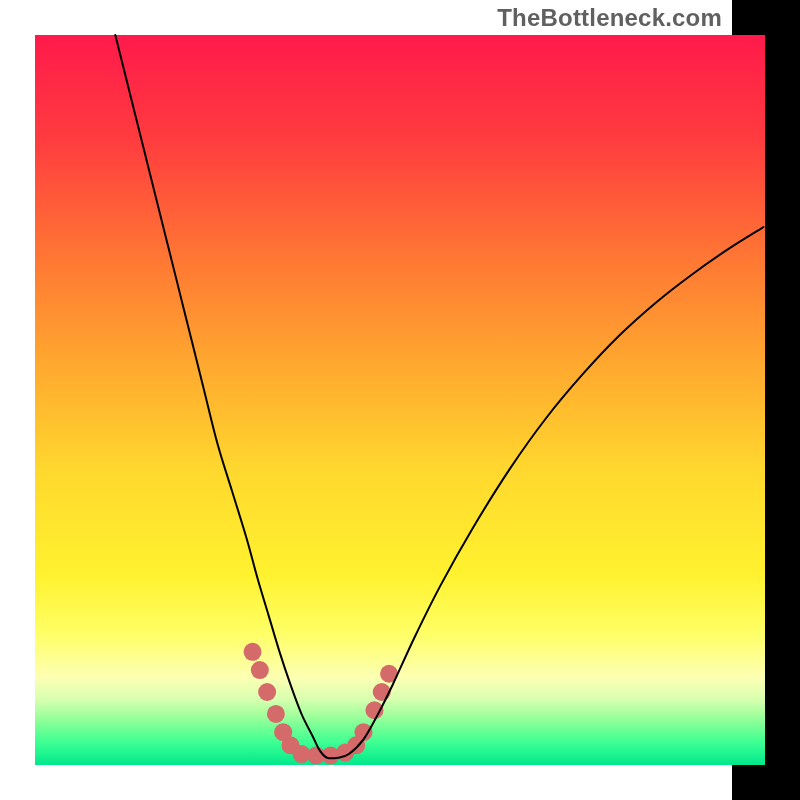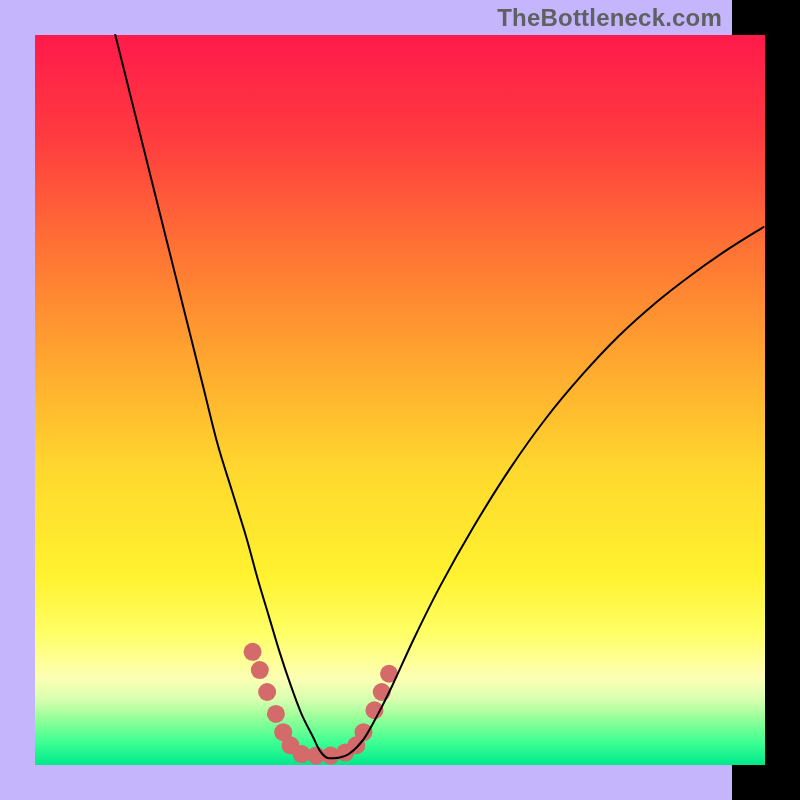--- a/index.html
+++ b/index.html
@@ -1,21 +1,21 @@
 <!DOCTYPE html>
 <html><head>
 <meta charset="utf-8">
 <style>
   * { margin: 0; padding: 0; box-sizing: border-box; }
   html, body { width: 800px; height: 800px; overflow: hidden; background: #000; }
   .frame {
     position: relative;
     width: 732px;
     height: 800px;
-    background: #c4b5fd;
+    background: #ffffff;
   }
   .watermark {
     position: absolute;
     top: 4px;
     right: 10px;
     color: #606060;
     font-family: Arial, Helvetica, sans-serif;
     font-size: 24px;
     font-weight: 600;
     letter-spacing: 0.2px;

